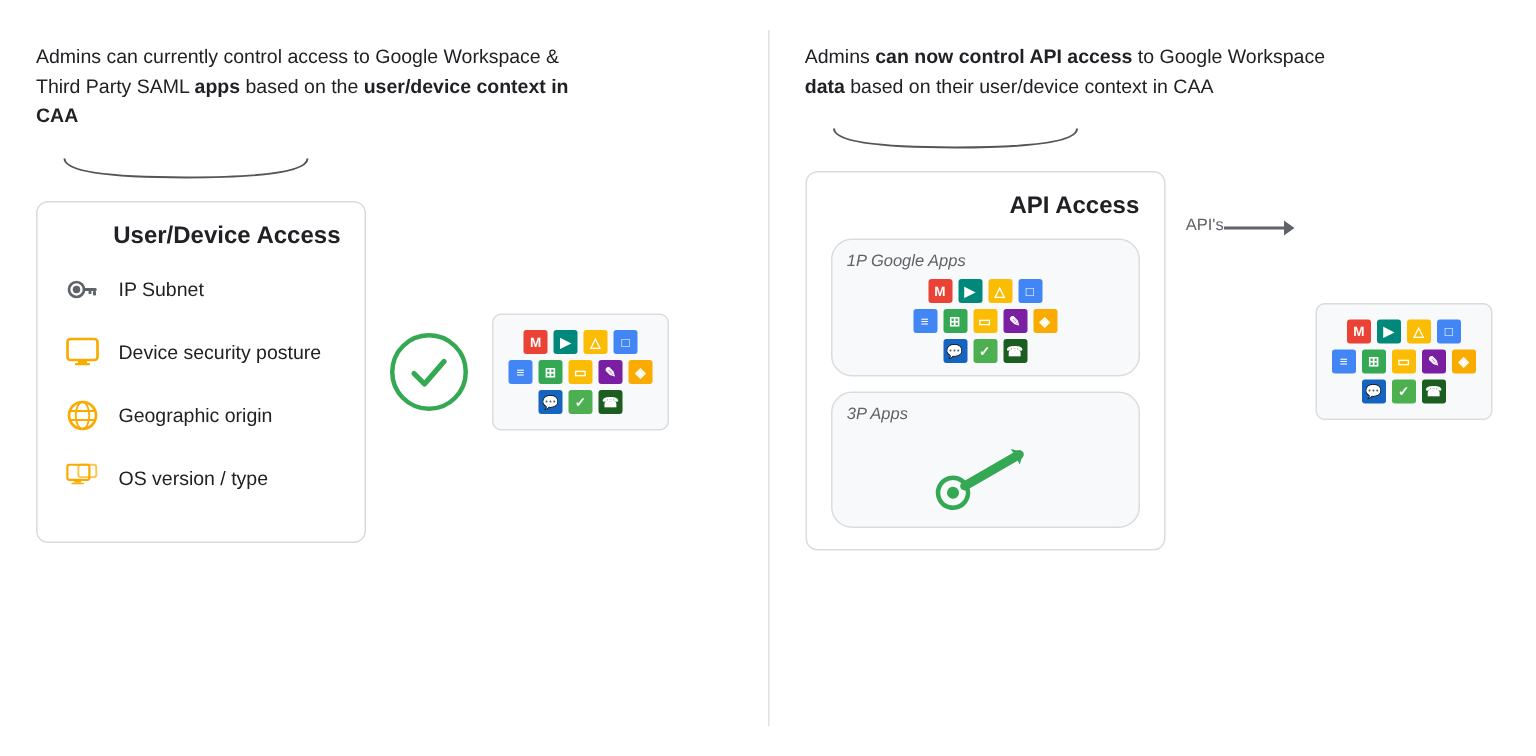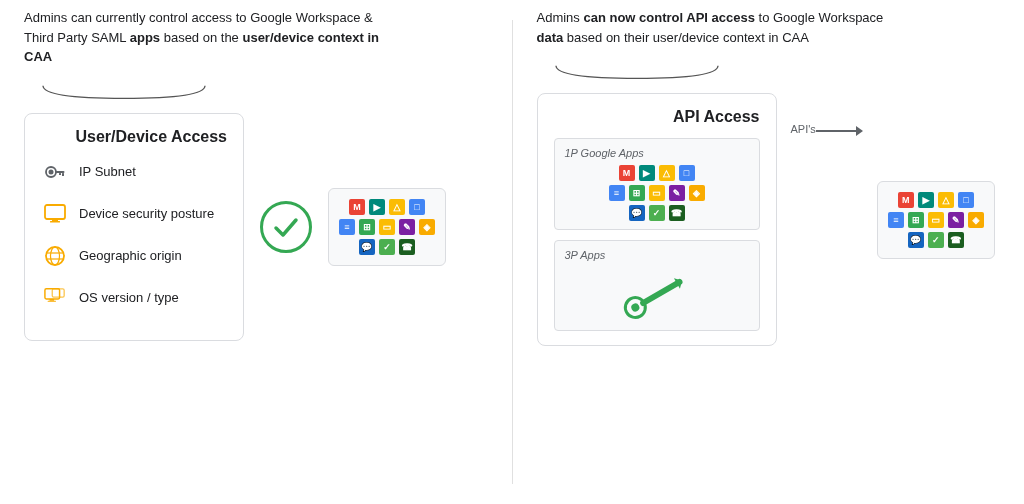--- a/index.html
+++ b/index.html
@@ -8,21 +8,21 @@
       background: #fff;
       width: 1024px;
       height: 504px;
       overflow: hidden;
       display: flex;
       flex-direction: row;
     }
 
     .panel {
       flex: 1;
-      padding: 8px 24px;
+      padding: 28px 24px;
       display: flex;
       flex-direction: column;
       position: relative;
     }
 
     .divider {
       width: 1px;
       background: #e0e0e0;
       margin: 20px 0;
     }
@@ -148,21 +148,21 @@
     .right-content {
       display: flex;
       flex-direction: row;
       align-items: flex-start;
       gap: 14px;
       margin-top: 4px;
     }
 
     .sub-card {
       border: 1px solid #dadce0;
-      border-radius: 4px;
+      border-radius: 14px;
       background: #f8f9fa;
       padding: 8px 10px;
     }
 
     .sub-card-title {
       font-size: 11px;
       color: #5f6368;
       margin-bottom: 6px;
       font-style: italic;
     }

